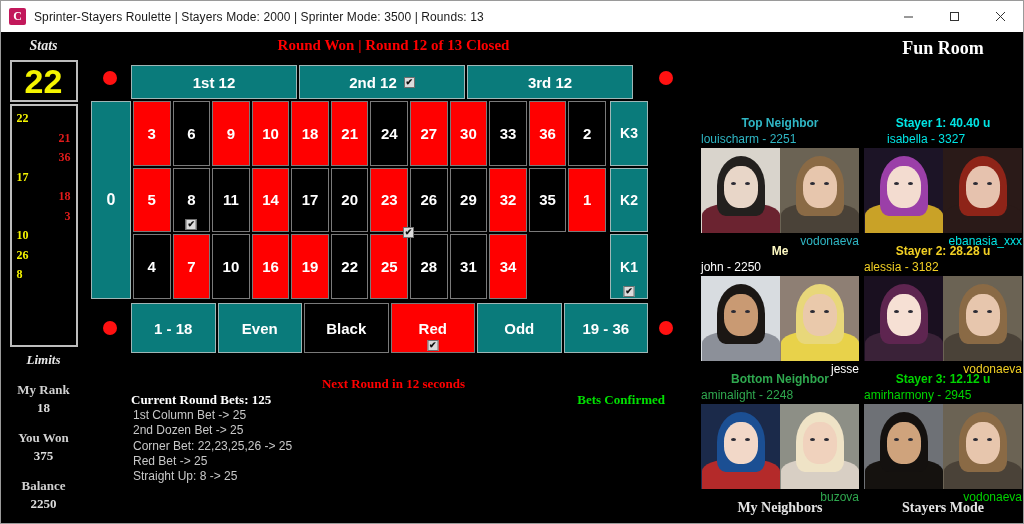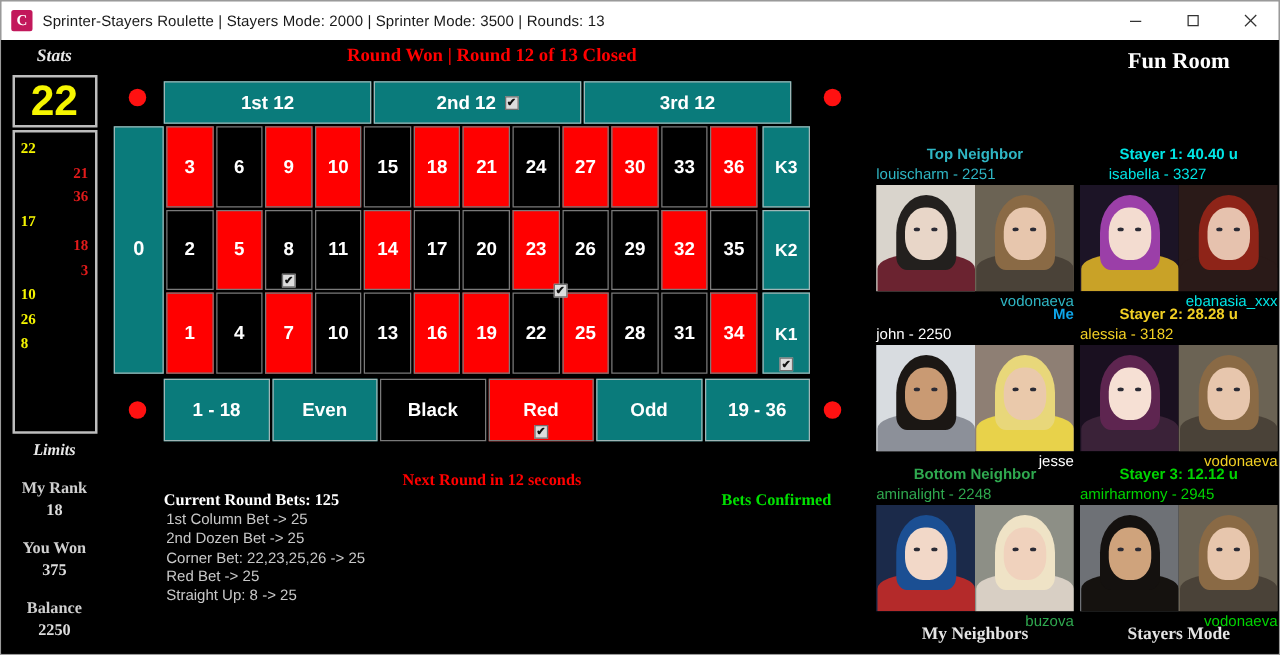--- a/index.html
+++ b/index.html
@@ -239,23 +239,20 @@
               </div>
               <div class="cell black">
                 <span>6</span>
               </div>
               <div class="cell red">
                 <span>9</span>
               </div>
               <div class="cell red">
                 <span>10</span>
               </div>
-              <div class="cell black">
-                <span>15</span>
-              </div>
               <div class="cell red">
                 <span>18</span>
               </div>
               <div class="cell red">
                 <span>21</span>
               </div>
               <div class="cell black">
                 <span>24</span>
               </div>
               <div class="cell red">
@@ -312,23 +309,20 @@
                 <span>1</span>
               </div>
               <div class="cell black">
                 <span>4</span>
               </div>
               <div class="cell red">
                 <span>7</span>
               </div>
               <div class="cell black">
                 <span>10</span>
-              </div>
-              <div class="cell black">
-                <span>13</span>
               </div>
               <div class="cell red">
                 <span>16</span>
               </div>
               <div class="cell red">
                 <span>19</span>
               </div>
               <div class="cell black">
                 <span>22</span>
               </div>
@@ -446,21 +440,21 @@
                   <div class="hair" style="width:48px;height:60px;top:8px;background:#8e2418;"></div>
                   <div class="face" style="width:34px;height:42px;top:18px;background:#e6c2ae;"></div>
                   <div class="eye" style="left:30px;top:34px;"></div>
                   <div class="eye" style="left:44px;top:34px;"></div>
                 </div>
               </div>
             </div>
             <div class="pcard-foot" style="color: rgb(0, 229, 229);">ebanasia_xxx</div>
           </div>
           <div class="pcard" style="left: 0px; top: 212px;">
-            <div class="pcard-head" style="color: #0ea5e9; text-align: right;">Me</div>
+            <div class="pcard-head" style="color: #fef9c3;">Me</div>
             <div class="pcard-name" style="color: rgb(255, 255, 255);">john - 2250</div>
             <div class="pcard-imgs">
               <div class="pimg" style="background: rgb(216, 220, 224);">
                 <div class="av">
                   <div class="body" style="width:78px;height:30px;background:#8c9099;"></div>
                   <div class="hair" style="width:48px;height:60px;top:8px;background:#1b1714;"></div>
                   <div class="face" style="width:34px;height:42px;top:18px;background:#c99a73;"></div>
                   <div class="eye" style="left:30px;top:34px;"></div>
                   <div class="eye" style="left:44px;top:34px;"></div>
                 </div>

